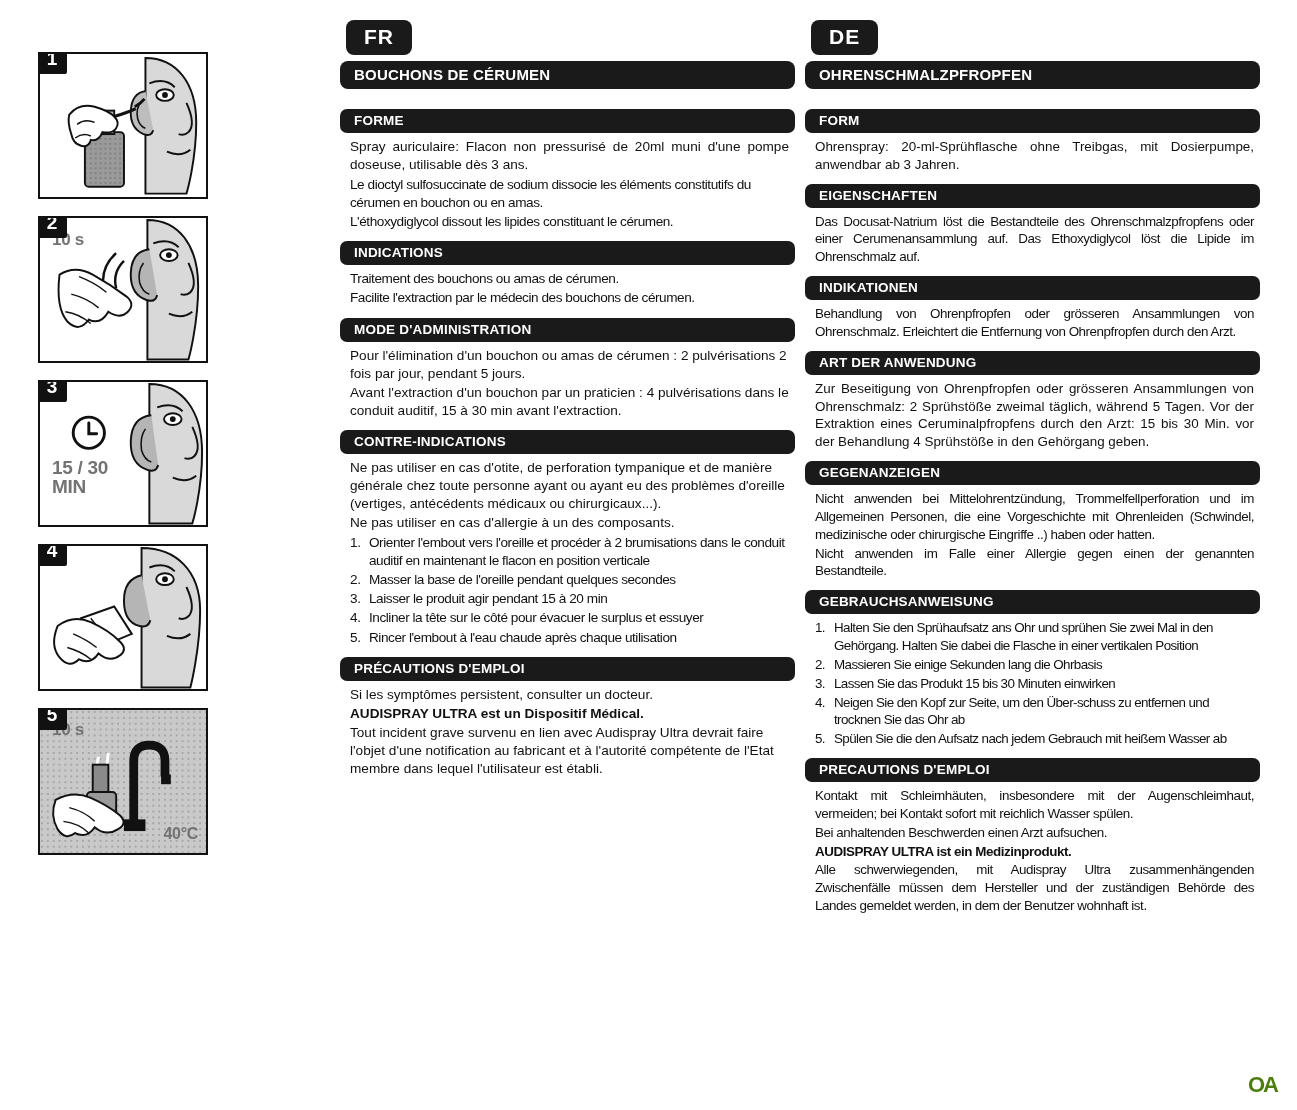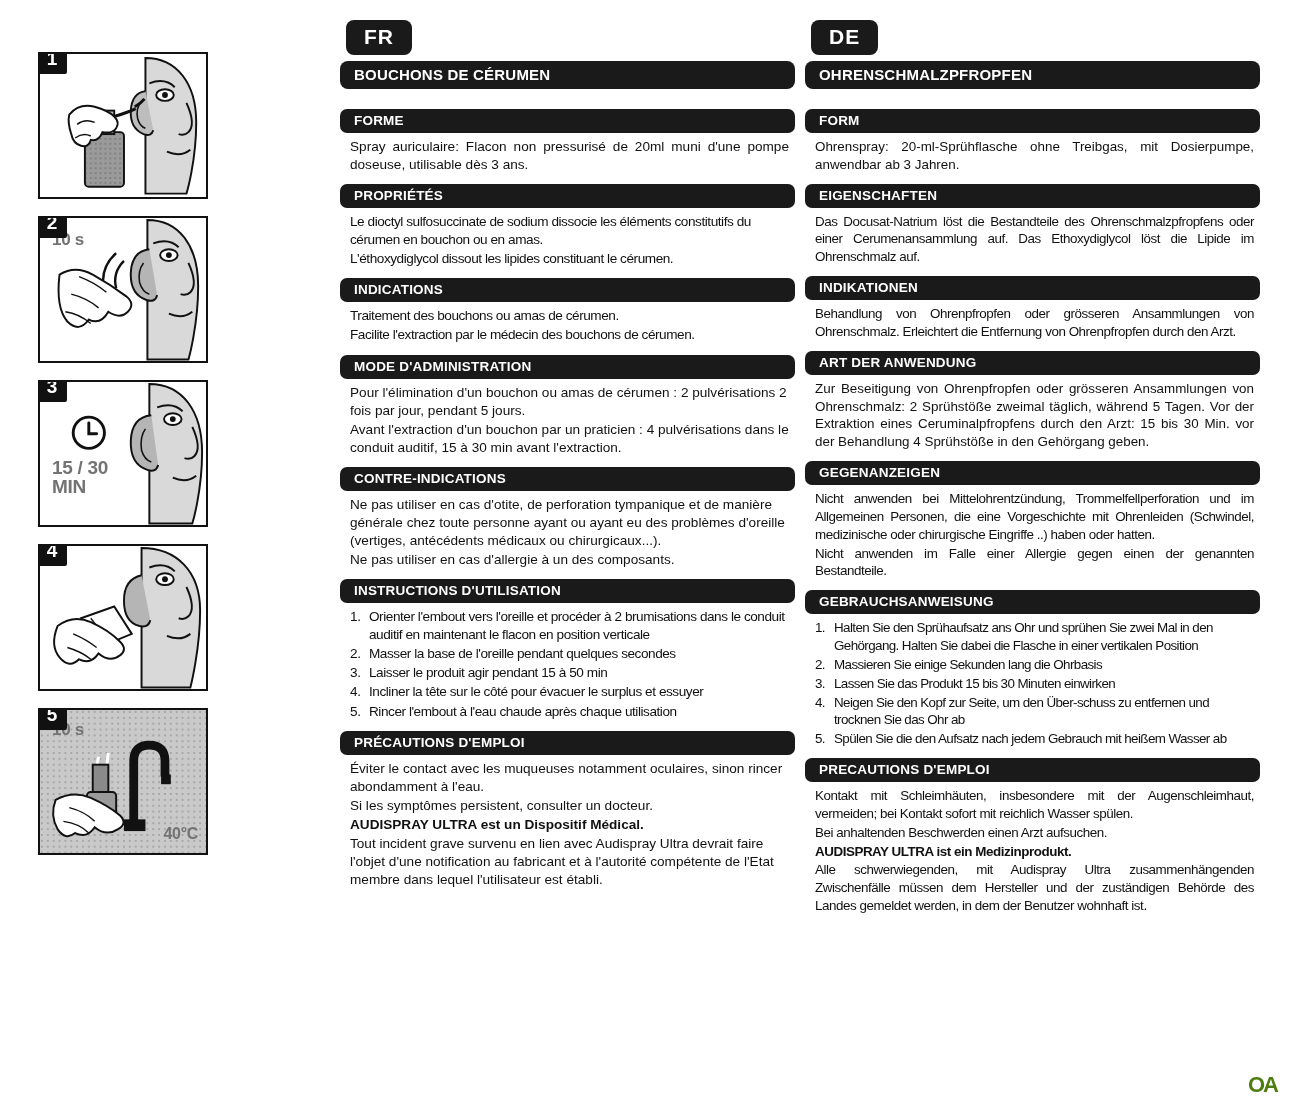--- a/index.html
+++ b/index.html
@@ -294,21 +294,20 @@
 
   <div class="lang-col fr">
     <div class="lang-badge">FR</div>
     <div class="title-bar">BOUCHONS DE CÉRUMEN</div>
 
     <div class="sec-head first">FORME</div>
     <div class="sec-body">
       <p class="just">Spray auriculaire: Flacon non pressurisé de 20ml muni d'une pompe doseuse, utilisable dès 3 ans.</p>
     </div>
 
-    <div class="sec-head">PROPRIÉTÉS</div>
     <div class="sec-body tight">
       <p>Le dioctyl sulfosuccinate de sodium dissocie les éléments constitutifs du cérumen en bouchon ou en amas.</p>
       <p>L'éthoxydiglycol dissout les lipides constituant le cérumen.</p>
     </div>
 
     <div class="sec-head">INDICATIONS</div>
     <div class="sec-body tight">
       <p>Traitement des bouchons ou amas de cérumen.</p>
       <p>Facilite l'extraction par le médecin des bouchons de cérumen.</p>
     </div>
@@ -318,34 +317,32 @@
       <p>Pour l'élimination d'un bouchon ou amas de cérumen : 2 pulvérisations 2 fois par jour, pendant 5 jours.</p>
       <p>Avant l'extraction d'un bouchon par un praticien : 4 pulvérisations dans le conduit auditif, 15 à 30 min avant l'extraction.</p>
     </div>
 
     <div class="sec-head">CONTRE-INDICATIONS</div>
     <div class="sec-body">
       <p>Ne pas utiliser en cas d'otite, de perforation tympanique et de manière générale chez toute personne ayant ou ayant eu des problèmes d'oreille (vertiges, antécédents médicaux ou chirurgicaux...).</p>
       <p>Ne pas utiliser en cas d'allergie à un des composants.</p>
     </div>
 
-    <div class="sec-head">INSTRUCTIONS D'UTILISATION</div>
     <div class="sec-body tight">
       <ol>
         <li>Orienter l'embout vers l'oreille et procéder à 2 brumisations dans le conduit auditif en maintenant le flacon en position verticale</li>
         <li>Masser la base de l'oreille pendant quelques secondes</li>
-        <li>Laisser le produit agir pendant 15 à 50 min</li>
+        <li>Laisser le produit agir pendant 15 à 20 min</li>
         <li>Incliner la tête sur le côté pour évacuer le surplus et essuyer</li>
         <li>Rincer l'embout à l'eau chaude après chaque utilisation</li>
       </ol>
     </div>
 
     <div class="sec-head">PRÉCAUTIONS D'EMPLOI</div>
     <div class="sec-body">
-      <p>Éviter le contact avec les muqueuses notamment oculaires, sinon rincer abondamment à l'eau.</p>
       <p>Si les symptômes persistent, consulter un docteur.</p>
       <p class="bold">AUDISPRAY ULTRA est un Dispositif Médical.</p>
       <p>Tout incident grave survenu en lien avec Audispray Ultra devrait faire l'objet d'une notification au fabricant et à l'autorité compétente de l'Etat membre dans lequel l'utilisateur est établi.</p>
     </div>
   </div>
 
   <div class="lang-col de">
     <div class="lang-badge">DE</div>
     <div class="title-bar">OHRENSCHMALZPFROPFEN</div>
 

